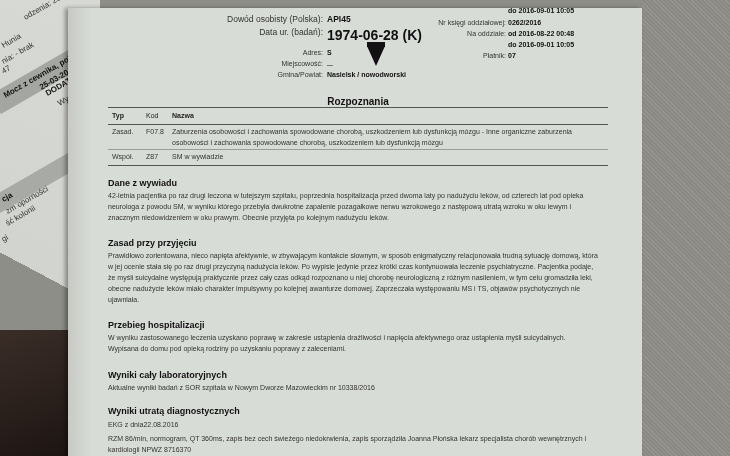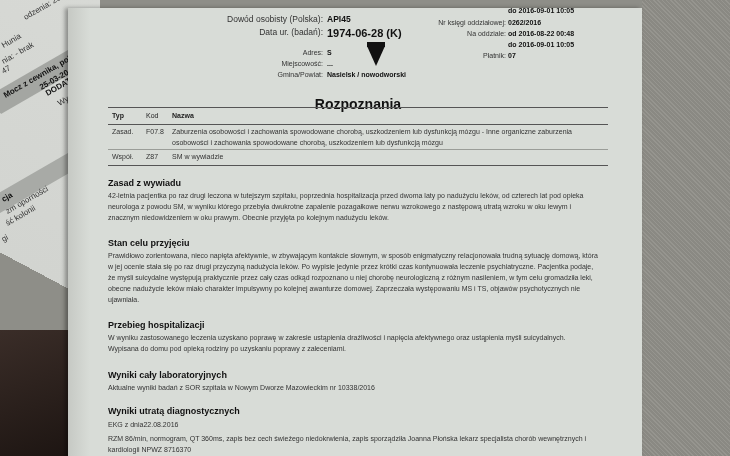--- a/index.html
+++ b/index.html
@@ -16,21 +16,21 @@
   .under-text.bold{font-weight:bold;color:#111;}
   
   .paper{position:absolute;left:68px;top:8px;width:574px;height:456px;background:#d8dcd7;
     box-shadow:-3px 0 4px rgba(0,0,0,.35);}
   .paper::after{content:"";position:absolute;left:0;top:0;width:22px;height:100%;background:linear-gradient(90deg,#c6c9c4,#d8dcd7);}
   .content{position:absolute;left:40px;top:0;width:500px;color:#222;font-size:7px;z-index:2;}
   .lbl{position:absolute;text-align:right;color:#333;}
   .val{position:absolute;font-weight:bold;color:#111;}
   .redact{position:absolute;left:259px;top:38px;width:0;height:0;border-left:9px solid transparent;border-right:9px solid transparent;border-top:20px solid #111;}
   .redact-box{position:absolute;left:259px;top:34px;width:18px;height:5px;background:#111;}
-  h2.sect-title{position:absolute;left:0;width:500px;text-align:center;font-size:14px;font-weight:bold;margin:0;color:#111;}
+  h2.sect-title{position:absolute;left:0;width:500px;text-align:center;font-size:10px;font-weight:bold;margin:0;color:#111;}
   .rule{position:absolute;left:0;width:500px;height:0;border-top:1px solid #555;}
   .rule.thin{border-top:1px solid #9a9d98;}
   .th{position:absolute;font-weight:bold;font-size:7px;color:#222;}
   .td{position:absolute;font-size:7px;color:#333;line-height:11px;}
   h3{position:absolute;left:0;margin:0;font-size:9px;font-weight:bold;color:#111;}
   .para{position:absolute;left:0;width:490px;font-size:7px;line-height:11px;color:#333;margin:0;}
 </style>
 </head>
 <body>
 
@@ -52,21 +52,21 @@
 <span class="under-text" style="left:4px;top:208px;">zm oporności</span>
 <span class="under-text" style="left:4px;top:220px;">ść kolonii</span>
 <span class="under-text" style="left:0px;top:236px;">gi</span>
 
 <div class="paper">
   <div class="content">
 
     <span class="lbl" style="right:285px;top:6px;font-size:8.5px;">Dowód osobisty (Polska):</span>
     <span class="val" style="left:219px;top:6px;font-size:8.5px;">API45</span>
     <span class="lbl" style="right:285px;top:19px;font-size:8.5px;">Data ur. (badań):</span>
-    <span class="val" style="left:219px;top:19px;font-size:11px;">1974-06-28 (K)</span>
+    <span class="val" style="left:219px;top:19px;font-size:14px;">1974-06-28 (K)</span>
 
     <span class="lbl" style="right:285px;top:41px;">Adres:</span>
     <span class="val" style="left:219px;top:41px;">S</span>
     <span class="lbl" style="right:285px;top:52px;">Miejscowość:</span>
     <span class="val" style="left:219px;top:52px;">...</span>
     <span class="lbl" style="right:285px;top:63px;">Gmina/Powiat:</span>
     <span class="val" style="left:219px;top:63px;">Nasielsk / nowodworski</span>
     <div class="redact-box"></div>
     <div class="redact"></div>
 
@@ -92,24 +92,24 @@
       <span class="td" style="left:64px;top:118px;width:410px;">Zaburzenia osobowości i zachowania spowodowane chorobą, uszkodzeniem lub dysfunkcją mózgu - Inne organiczne zaburzenia osobowości i zachowania spowodowane chorobą, uszkodzeniem lub dysfunkcją mózgu</span>
     </div>
     <div class="rule thin" style="top:141px;"></div>
     <div>
       <span class="td" style="left:4px;top:143px;">Współ.</span>
       <span class="td" style="left:38px;top:143px;">Z87</span>
       <span class="td" style="left:64px;top:143px;">SM w wywiadzie</span>
     </div>
     <div class="rule" style="top:157px;"></div>
 
-    <h3 style="top:170px;">Zasad z wywiadu</h3>
+    <h3 style="top:170px;">Dane z wywiadu</h3>
     <p class="para" style="top:182px;">42-letnia pacjentka po raz drugi leczona w tutejszym szpitalu, poprzednia hospitalizacja przed dwoma laty po nadużyciu leków, od czterech lat pod opieka neurologa z powodu SM, w wyniku którego przebyła dwukrotne zapalenie pozagałkowe nerwu wzrokowego z następową utratą wzroku w oku lewym i znacznym niedowidzeniem w oku prawym. Obecnie przyjęta po kolejnym nadużyciu leków.</p>
 
-    <h3 style="top:230px;">Stan celu przyjęciu</h3>
+    <h3 style="top:230px;">Zasad przy przyjęciu</h3>
     <p class="para" style="top:242px;">Prawidłowo zorientowana, nieco napięta afektywnie, w zbywającym kontakcie słownym, w sposób enigmatyczny relacjonowała trudną sytuację domową, która w jej ocenie stała się po raz drugi przyczyną nadużycia leków. Po wypisie jedynie przez krótki czas kontynuowała leczenie psychiatryczne. Pacjentka podaje, że myśli suicydalne występują praktycznie przez cały czas odkąd rozpoznano u niej chorobę neurologiczną z różnym nasileniem, w tym celu gromadziła leki, obecne nadużycie leków miało charakter impulsywny po kolejnej awanturze domowej. Zaprzeczała występowaniu MS i TS, objawów psychotycznych nie ujawniała.</p>
 
     <h3 style="top:312px;">Przebieg hospitalizacji</h3>
     <p class="para" style="top:324px;">W wyniku zastosowanego leczenia uzyskano poprawę w zakresie ustąpienia drażliwości i napięcia afektywnego oraz ustąpienia myśli suicydalnych. Wypisana do domu pod opieką rodziny po uzyskaniu poprawy z zaleceniami.</p>
 
     <h3 style="top:362px;">Wyniki cały laboratoryjnych</h3>
     <p class="para" style="top:374px;">Aktualne wyniki badań z SOR szpitala w Nowym Dworze Mazowieckim nr 10338/2016</p>
 
     <h3 style="top:398px;">Wyniki utratą diagnostycznych</h3>
     <p class="para" style="top:411px;">EKG z dnia22.08.2016</p>

